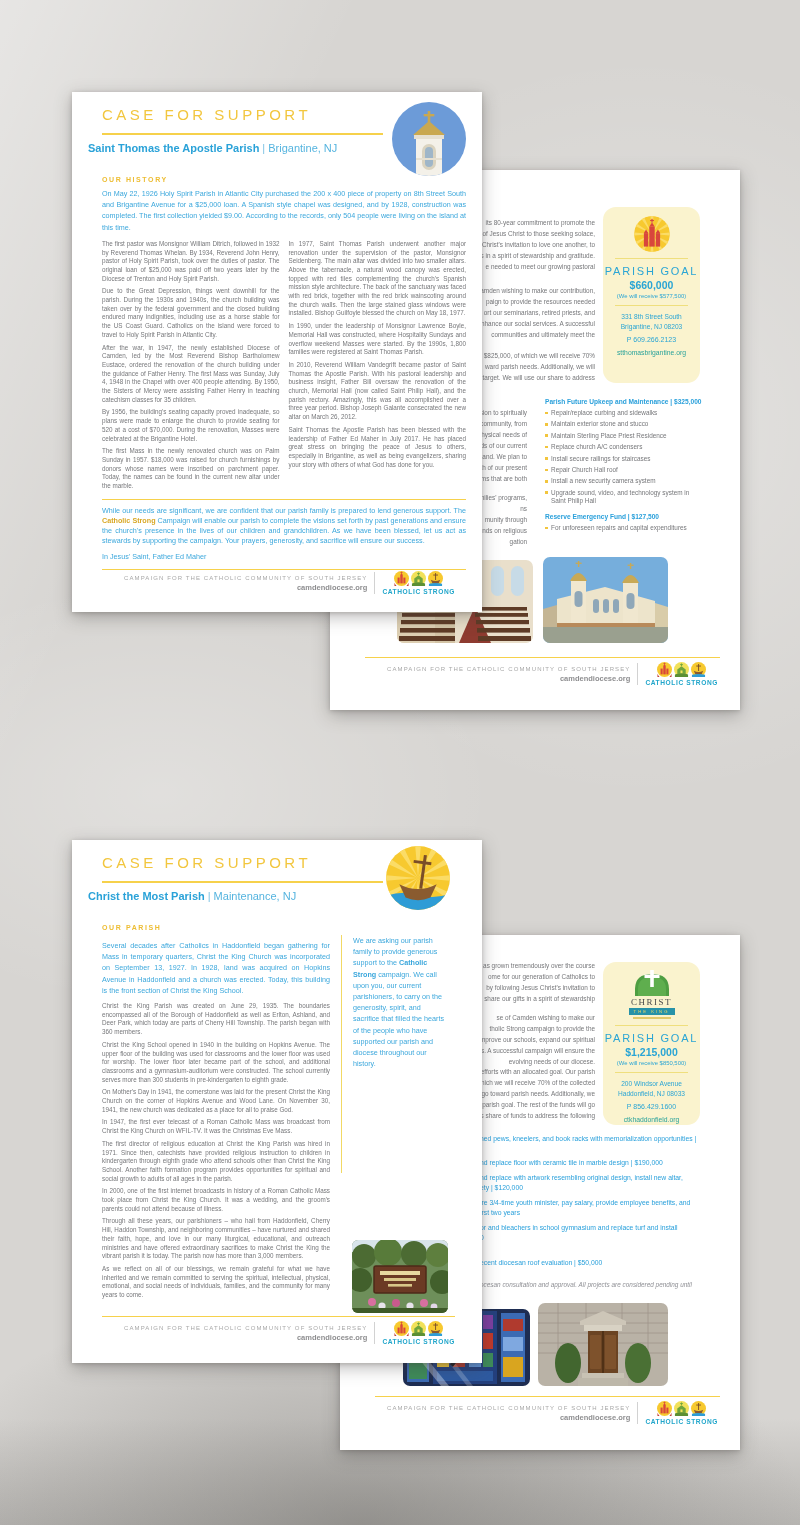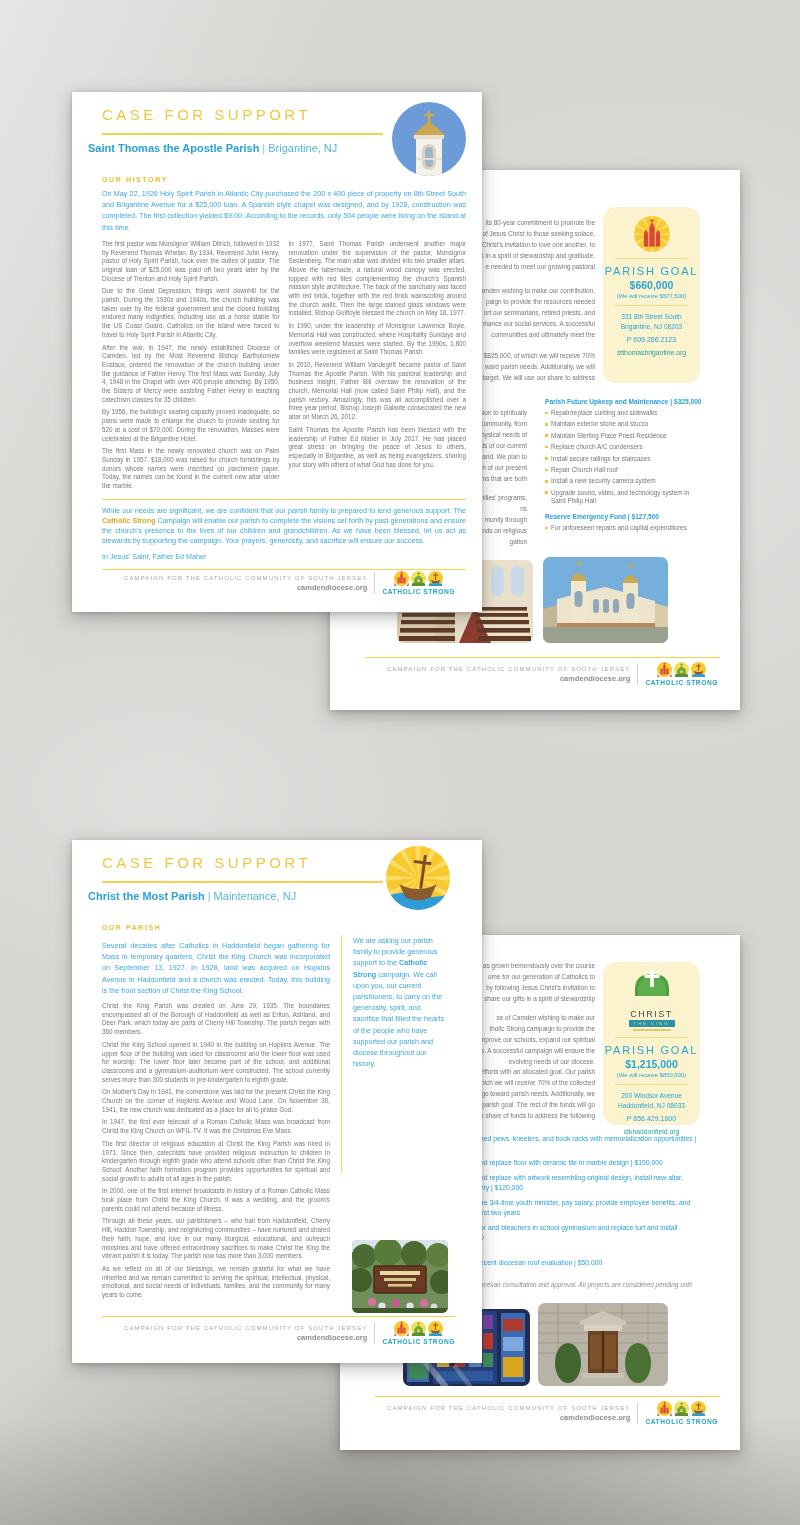--- a/index.html
+++ b/index.html
@@ -85,21 +85,21 @@
   .gbox-logo svg{display:block;width:100%;height:100%}
   .gline{height:1.2px;background:#EFDF7D;margin:6px 12px}
   .g-label{font-size:11px;letter-spacing:1.8px;color:#2AA5D5}
   .g-amount{font-size:10.5px;font-weight:bold;color:#2AA5D5;margin-top:2px}
   .g-receive{font-size:5.9px;color:#2AA5D5;margin-top:2px}
   .g-addr{font-size:6.6px;line-height:9.5px;color:#2AA5D5;margin-top:1px}
   .g-phone{font-size:7px;color:#2AA5D5;margin-top:5px}
   .g-web{font-size:6.8px;color:#2BA39B;margin-top:6px}
   .ctk{margin-top:8px}
   .ctk svg{display:block;margin:0 auto;width:44px;height:26px}
-  .ctk-name{font-family:Liberation Sans, sans-serif;font-size:9px;letter-spacing:1.5px;color:#4A4A4A;margin-top:13px}
+  .ctk-name{font-family:Liberation Serif, serif;font-size:9px;letter-spacing:1.5px;color:#4A4A4A;margin-top:1px}
   .ctk-band{margin:1px auto 0;width:46px;background:#2792A8;color:#F2D964;font-size:4.2px;letter-spacing:2px;padding:1.2px 0}
   .ctk-sub{margin:2px auto 0;width:38px;height:1.4px;background:#E2C96A}
 
   .p2-lists{position:absolute;left:215px;top:228px;width:158px}
   .lhead{font-size:6.6px;font-weight:bold;color:#2AA0DB;margin-bottom:4px;white-space:nowrap}
   .li{display:flex;margin-bottom:3.2px}
   .blt{flex:none;width:2.6px;height:2.6px;background:#F2C53D;margin:2.6px 3.5px 0 0}
   .lit{font-size:6.4px;line-height:8.2px;color:#76777A}
   .lsec2{margin-top:8px}
 

